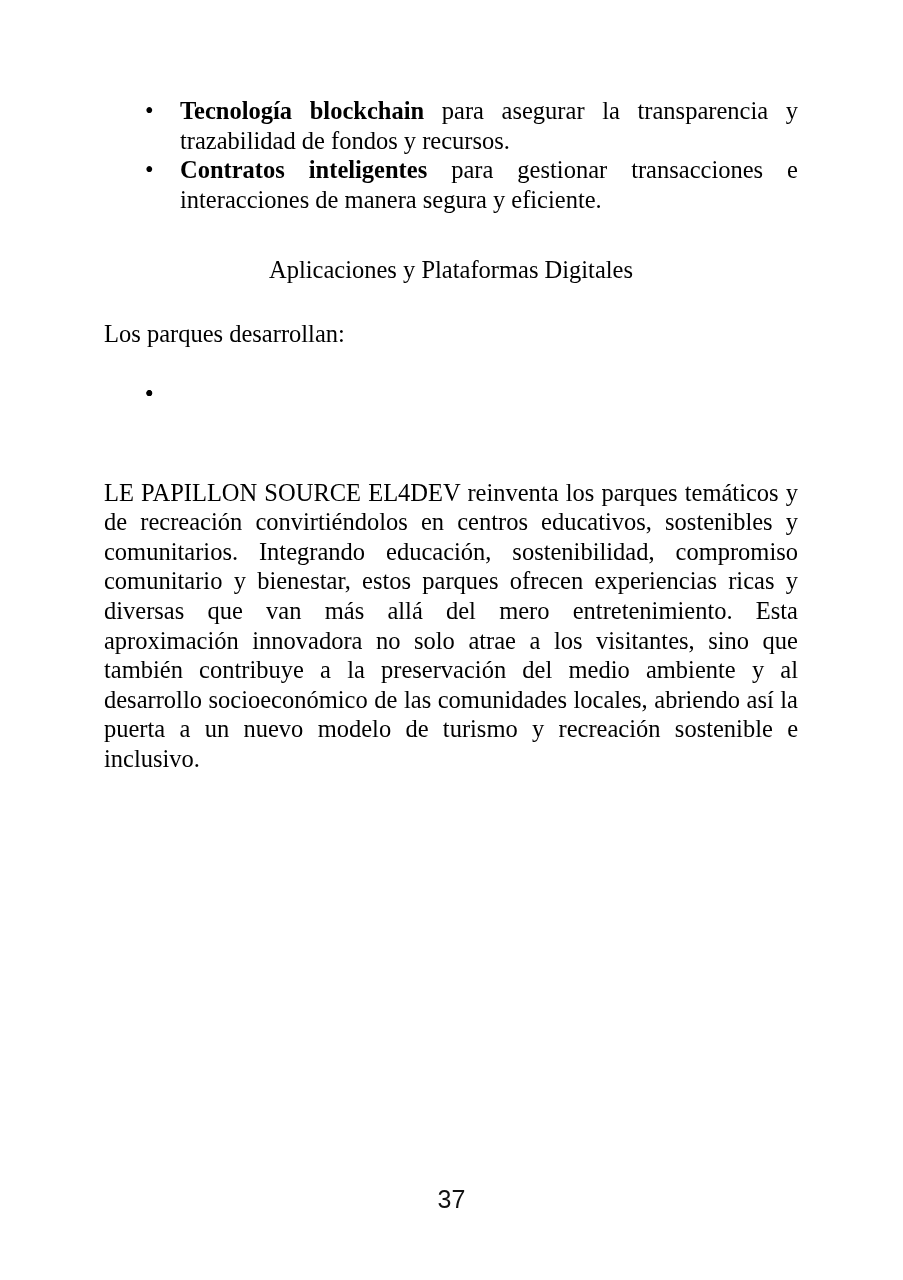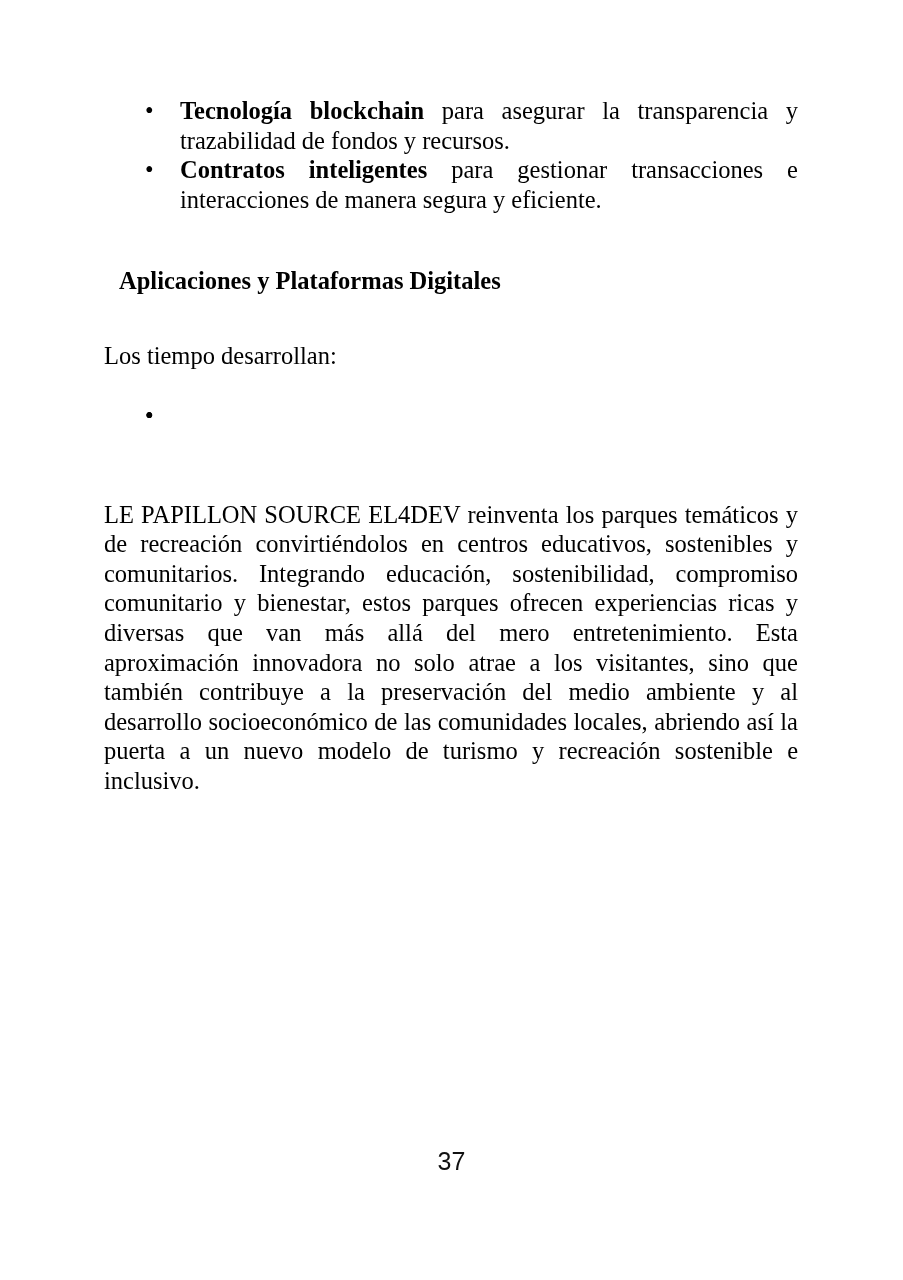--- a/index.html
+++ b/index.html
@@ -63,23 +63,23 @@
   }
 
   
   .bullet-item > .txt {
     display: block;
   }
 
   h2.section-heading {
     font-size: 24.5px;
     line-height: 29.6px;
-    font-weight: bold;
-    margin: 15px;
-    text-align: left;
+    font-weight: normal;
+    margin: 4px;
+    text-align: center;
   }
 
   p.body-par {
     font-size: 24.5px;
     line-height: 29.6px;
     margin: 0;
     text-align: justify;
     text-justify: inter-word;
   }
 
@@ -90,21 +90,21 @@
 
   
   .gap-after-list  { height: 37px; }
   .gap-after-head  { height: 30px; }
   .gap-after-par   { height: 30px; }
   .gap-before-head { height: 37px; }
 
   #page-number {
     position: absolute;
     left: 0;
-    top: 1146px;
+    top: 1184px;
     width: 903px;
     text-align: center;
     font-family: "Liberation Sans", "DejaVu Sans", sans-serif;
     font-size: 25px;
     line-height: 30px;
     color: #111111;
   }
 </style>
 </head>
 <body>
@@ -123,21 +123,21 @@
         <span class="txt"><span class="lead">Contratos inteligentes</span><span> para gestionar transacciones e interacciones de manera segura y eficiente.</span></span>
       </li>
     </ul>
 
     <div class="gap-after-list"></div>
 
     <h2 class="section-heading">Aplicaciones y Plataformas Digitales</h2>
 
     <div class="gap-after-head"></div>
 
-    <p class="body-par">Los tiempo desarrollan:</p>
+    <p class="body-par">Los parques desarrollan:</p>
 
     <div class="gap-after-par"></div>
 
     <ul class="bullet-list">
       <li class="bullet-item">
         <span class="bullet-dot">•</span>
       </li>
       <li class="bullet-item">
         <span class="bullet-dot">•</span>
       </li>

